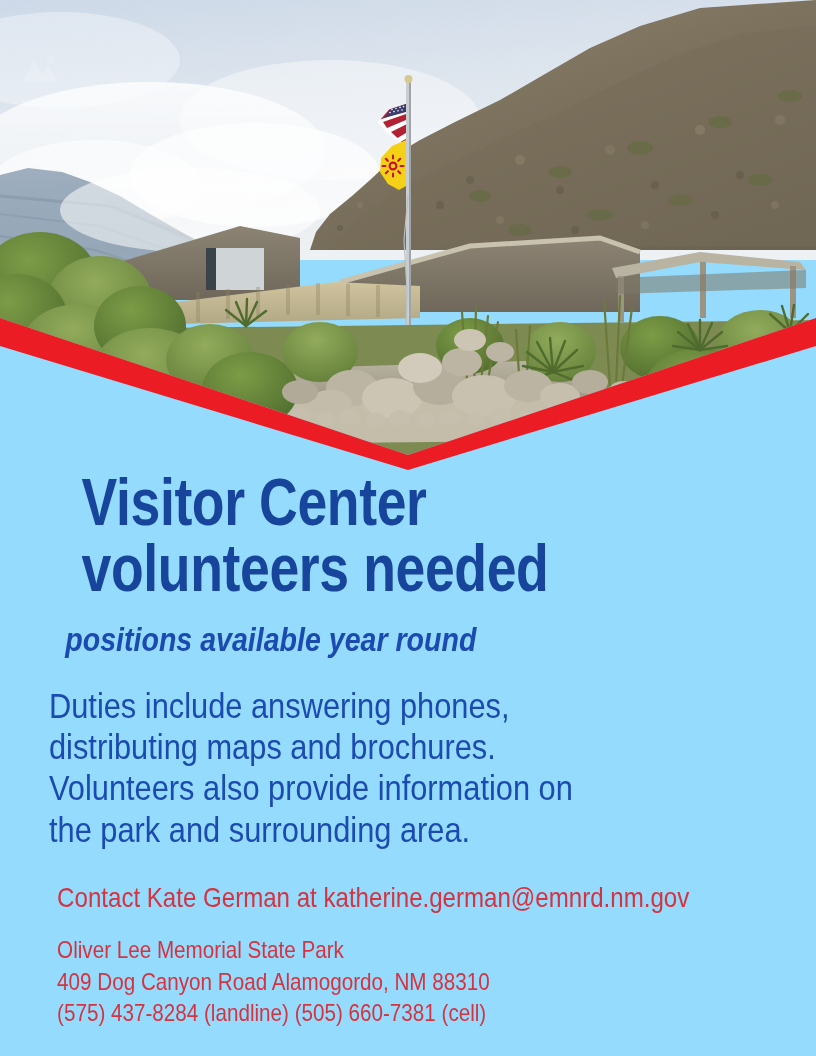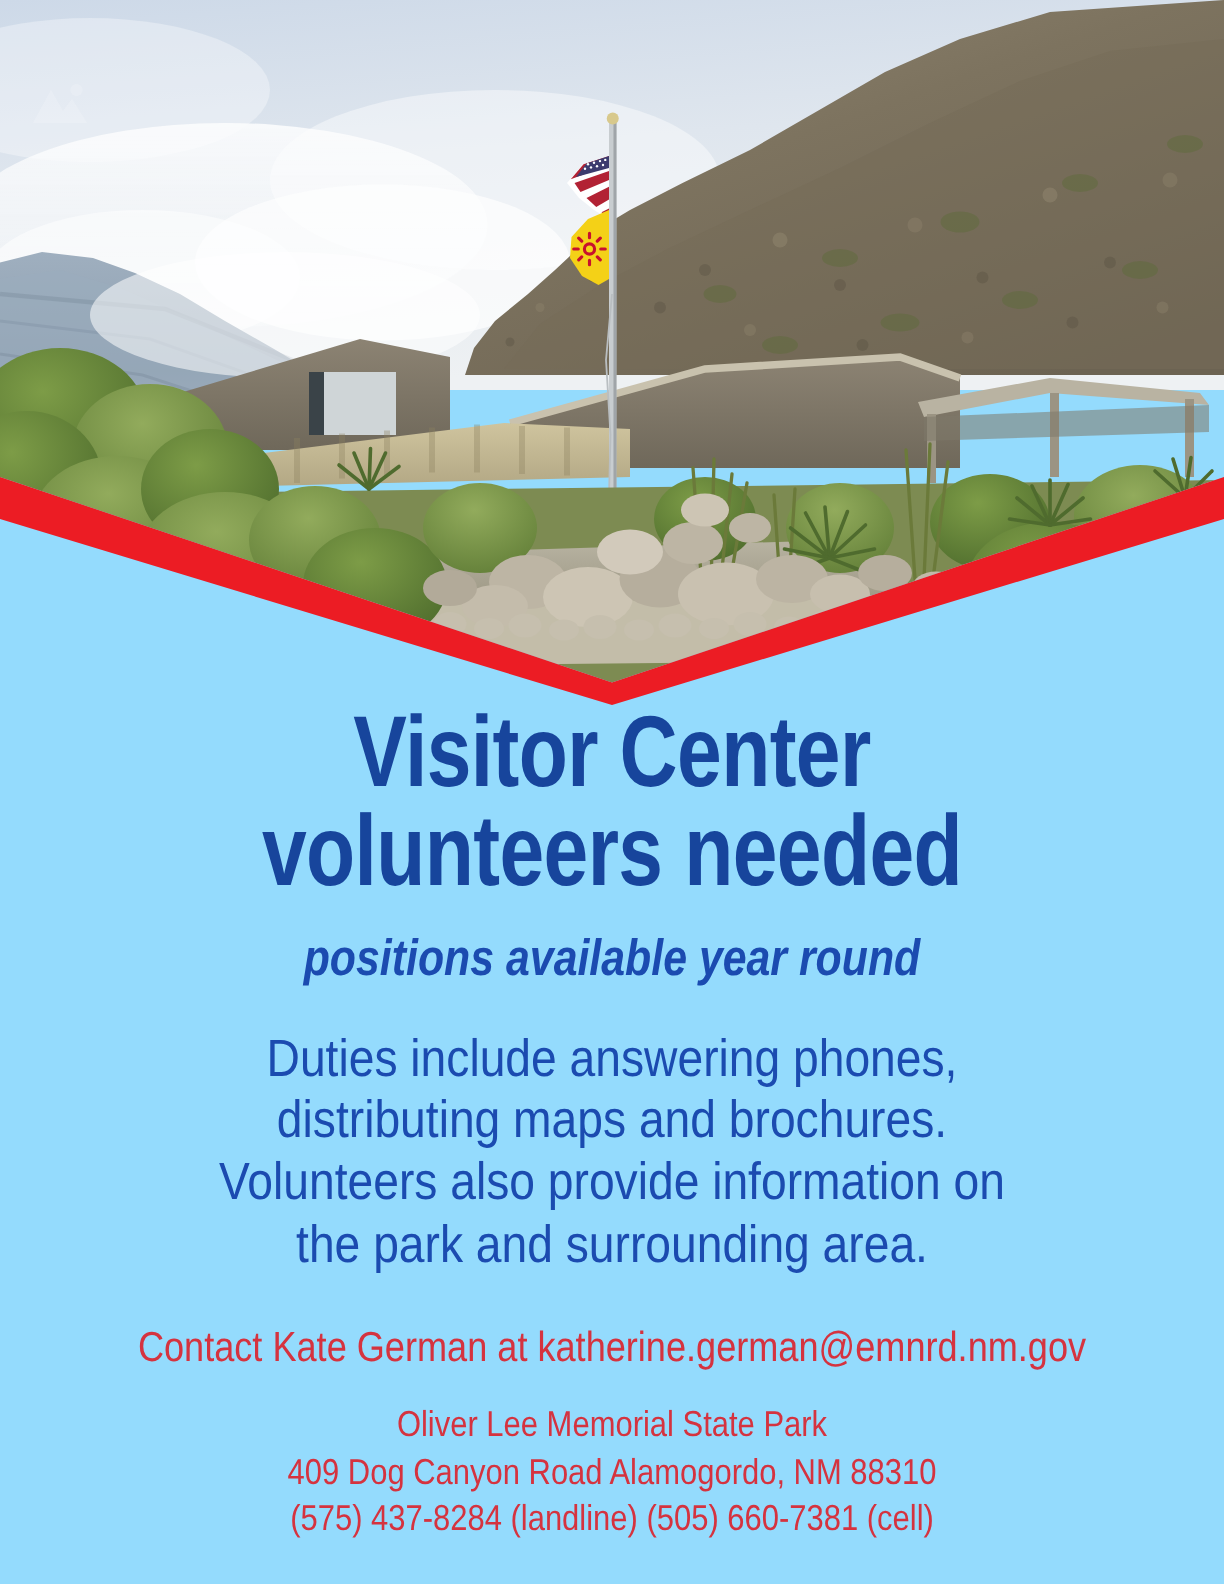--- a/index.html
+++ b/index.html
@@ -44,21 +44,20 @@
     height: 170px;
     pointer-events: none;
   }
 
   
   #content {
     position: absolute;
     left: 0;
     top: 455px;
     width: 816px;
-    text-align: center;
   }
   .headline {
     font-family: "Liberation Sans Narrow", "Liberation Sans", sans-serif;
     font-weight: bold;
     font-size: 67px;
     line-height: 0.99;
     letter-spacing: -0.5px;
     color: #17459c;
     margin: 0;
     padding-top: 14px;

